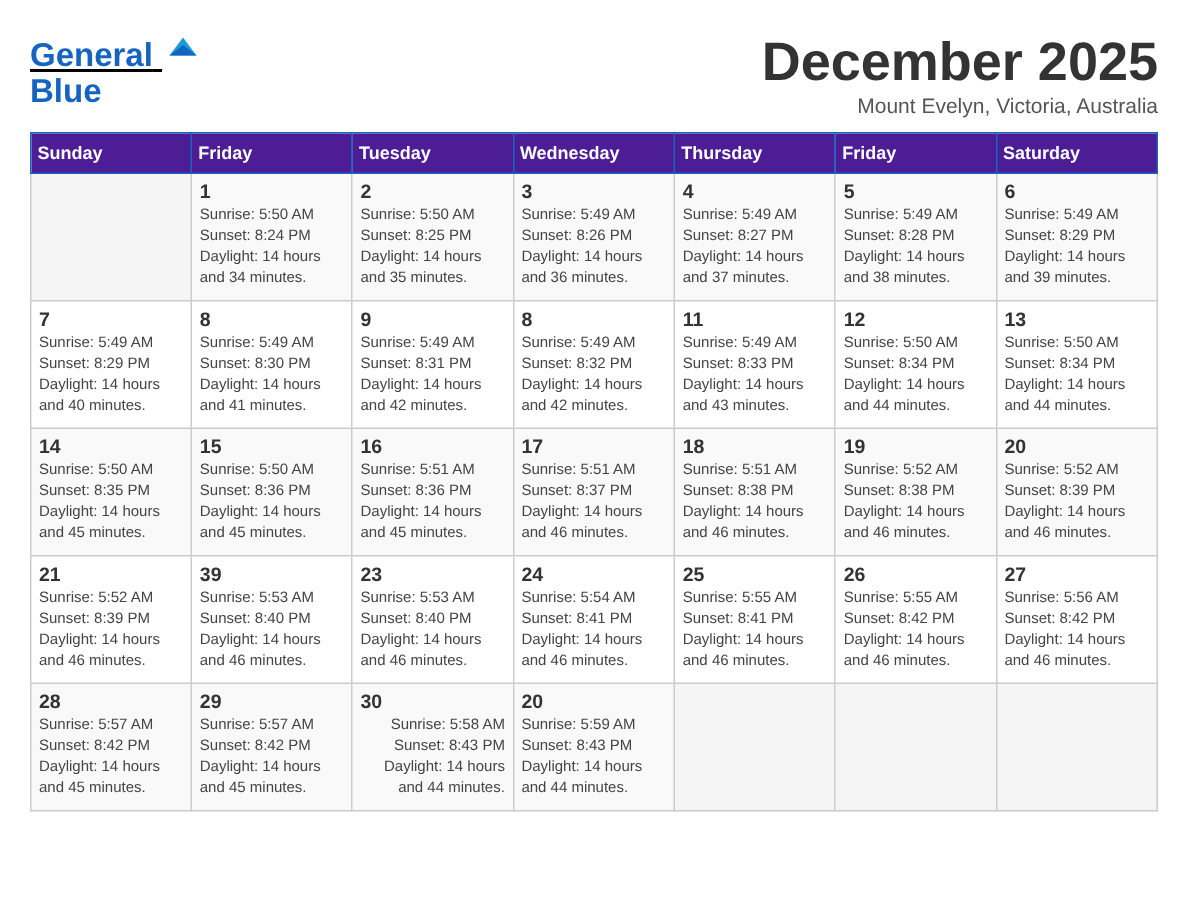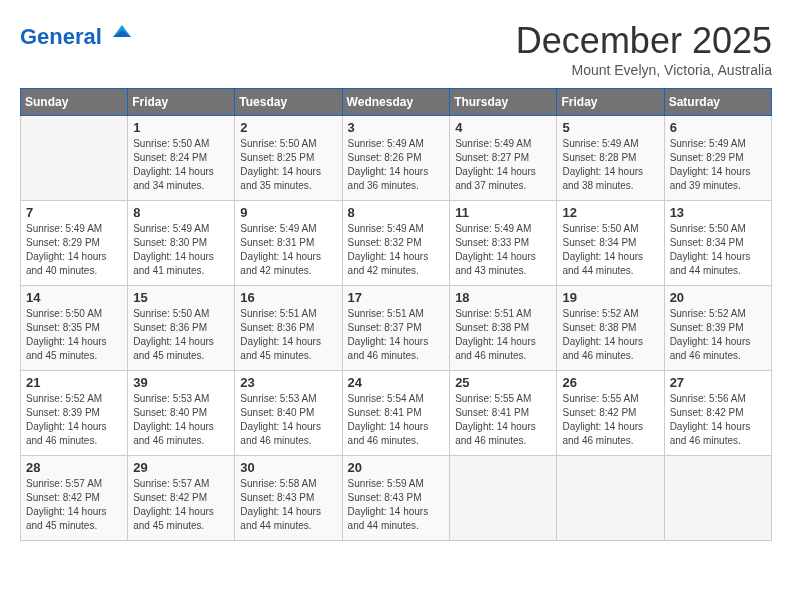--- a/index.html
+++ b/index.html
@@ -33,33 +33,33 @@
       width: 24px;
       height: 24px;
       margin-left: 2px;
     }
     .title-block {
       text-align: right;
     }
     .month-title {
       font-size: 36px;
       color: #333;
-      font-weight: normal;
+      font-weight: bold;
     }
     .subtitle {
       font-size: 14px;
       color: #555;
     }
     table {
       width: 100%;
       border-collapse: collapse;
       font-size: 11px;
     }
     thead tr th {
-      background-color: #737373;
+      background-color: #4c1d95;
       color: #fff;
       padding: 6px 4px;
       text-align: left;
       font-size: 12px;
       border: 1px solid #1565c0;
     }
     tbody tr td {
       border: 1px solid #ccc;
       vertical-align: top;
       padding: 4px 5px;
@@ -86,28 +86,31 @@
     .empty-cell {
       background: #f5f5f5 !important;
     }
   </style>
 </head>
 <body>
 
 <div class="header">
   <div class="logo">
     <div>
-      <div style="display:flex;align-items:flex-start;">
+      <div style="display:flex;align-items:flex-start;text-decoration:underline;">
         <div class="logo-text">
           <span>General</span>
           <svg class="logo-icon" viewBox="0 0 24 24">
             <path d="M3 17 L12 5 L21 17 Z" fill="#1a9cd9"></path>
             <path d="M3 17 L12 10 L21 17 Z" fill="#1565c0"></path>
           </svg>
         </div>
+      </div>
+      <div class="logo-text">
+        <span style="color:#1565c0;">Blue</span>
       </div>
     </div>
   </div>
   <div class="title-block">
     <div class="month-title">December 2025</div>
     <div class="subtitle">Mount Evelyn, Victoria, Australia</div>
   </div>
 </div>
 
 <table>
@@ -331,21 +334,21 @@
         </td>
         <td>
           <div class="cell-date">29</div>
           <div class="cell-info" style="white-space: pre-line;">Sunrise: 5:57 AM
 Sunset: 8:42 PM
 Daylight: 14 hours
 and 45 minutes.</div>
         </td>
         <td>
           <div class="cell-date">30</div>
-          <div class="cell-info" style="white-space: pre-line;">Sunrise: 5:58 AM
+          <div class="cell-info" style="white-space: pre-line; text-align: right;">Sunrise: 5:58 AM
 Sunset: 8:43 PM
 Daylight: 14 hours
 and 44 minutes.</div>
         </td>
         <td>
           <div class="cell-date">20</div>
           <div class="cell-info" style="white-space: pre-line;">Sunrise: 5:59 AM
 Sunset: 8:43 PM
 Daylight: 14 hours
 and 44 minutes.</div>

